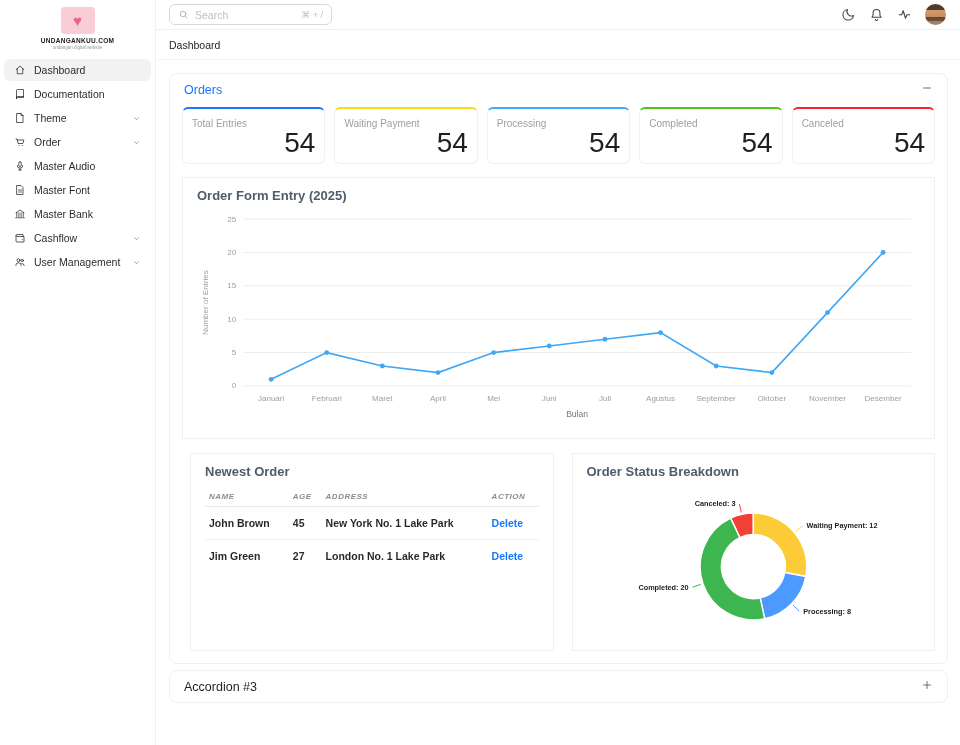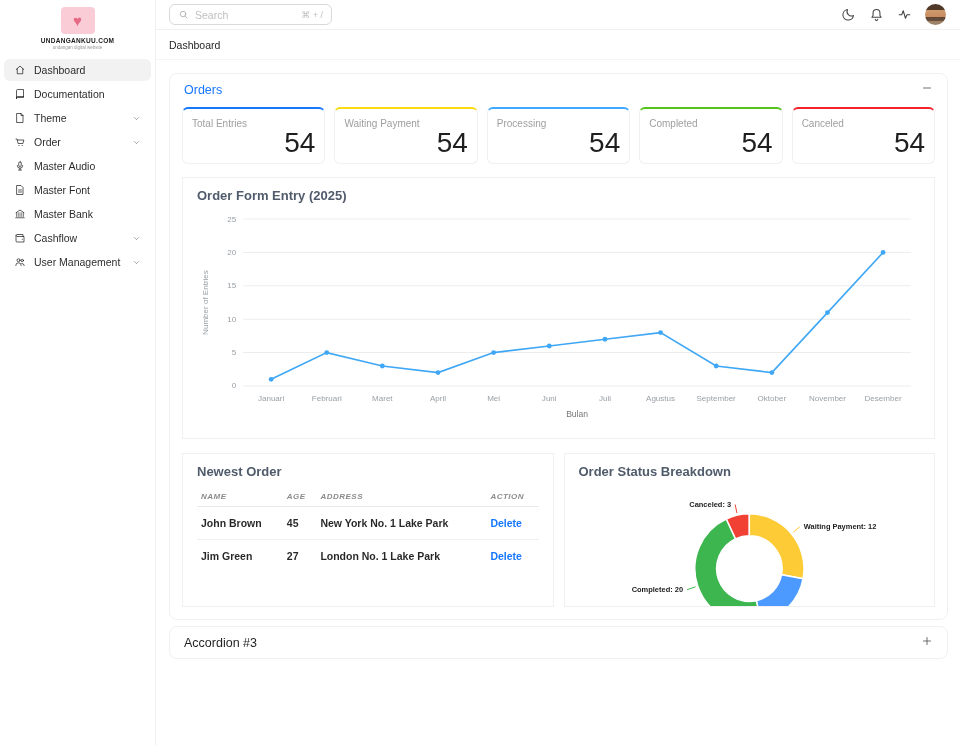--- a/index.html
+++ b/index.html
@@ -76,21 +76,21 @@
     border-radius:6px; padding:7px 9px 5px; display:flex; flex-direction:column;
     justify-content:center; background:#fff;
   }
   .stat-label { font-size:10px; color:#9e9e9e; }
   .stat-value { font-size:28px; color:rgba(0,0,0,.88); text-align:right; line-height:1; }
   .card { border:1px solid #f0f0f0; border-radius:0; padding:10px 14px; background:#fff; }
   .card-title { font-size:13px; font-weight:bold; color:#505b6b; margin-bottom:4px; }
   .chart-card { margin-bottom:14px; }
   .chart-card svg, .half svg { display:block; width:100%; }
   .bottom-row { display:flex; gap:10px; }
-  .half { flex:1; height:154px; overflow:hidden; }
+  .half { flex:1; height:198px; overflow:hidden;margin-left:8px; }
   
   table { width:100%; border-collapse:collapse; margin-top:8px; }
   th {
     font-size:8px; color:#8c8c8c; text-align:left; font-weight:bold;
     letter-spacing:.5px; padding:5px 4px; border-bottom:1px solid #e9e9e9;font-style:italic;
   }
   td { font-size:10.5px; color:rgba(0,0,0,.85); padding:10px 4px; border-bottom:1px solid #f0f0f0;font-weight:bold; }
   tr:last-child td { border-bottom:0; }
   .delete-link { color:#1677ff; cursor:pointer; text-decoration:none; }
   

